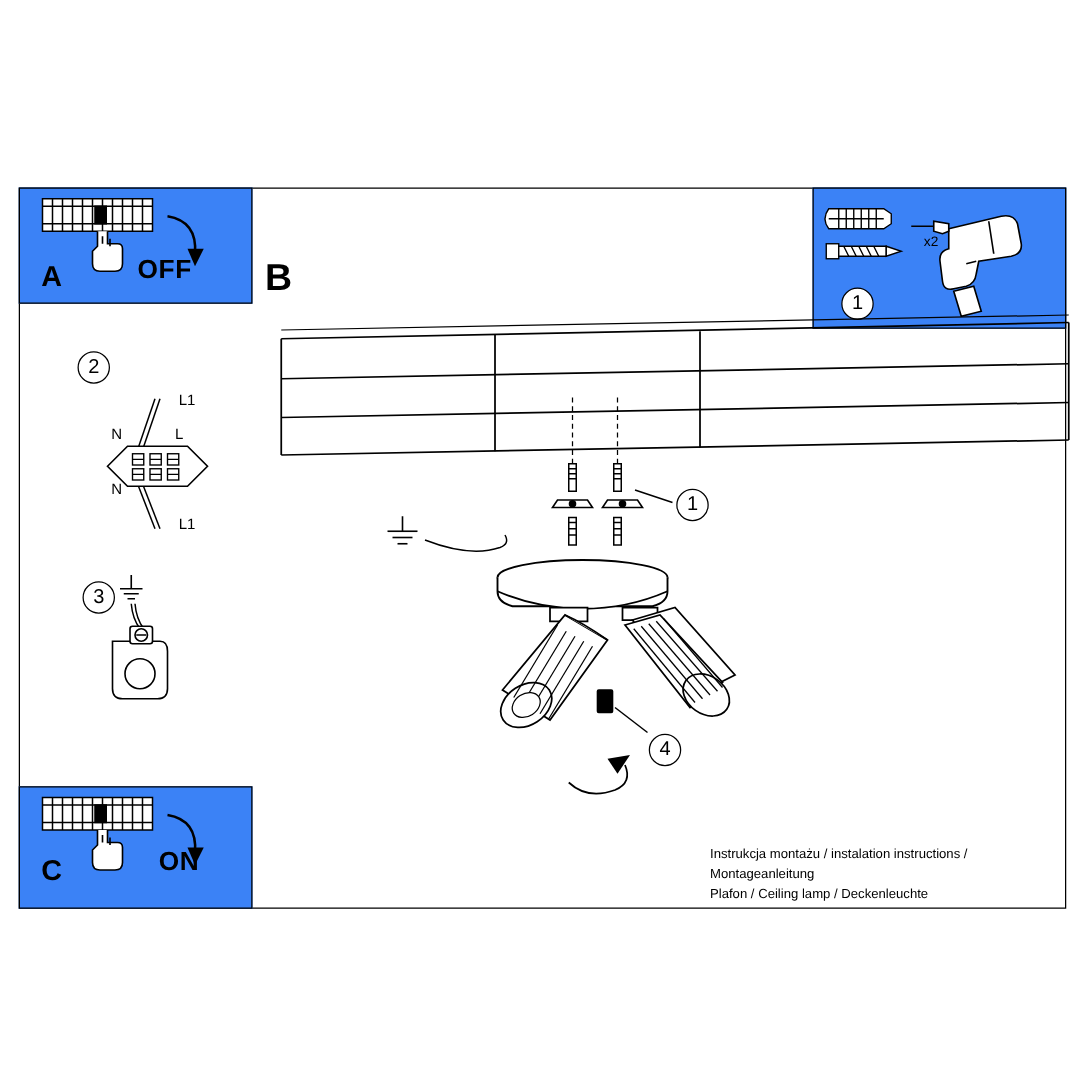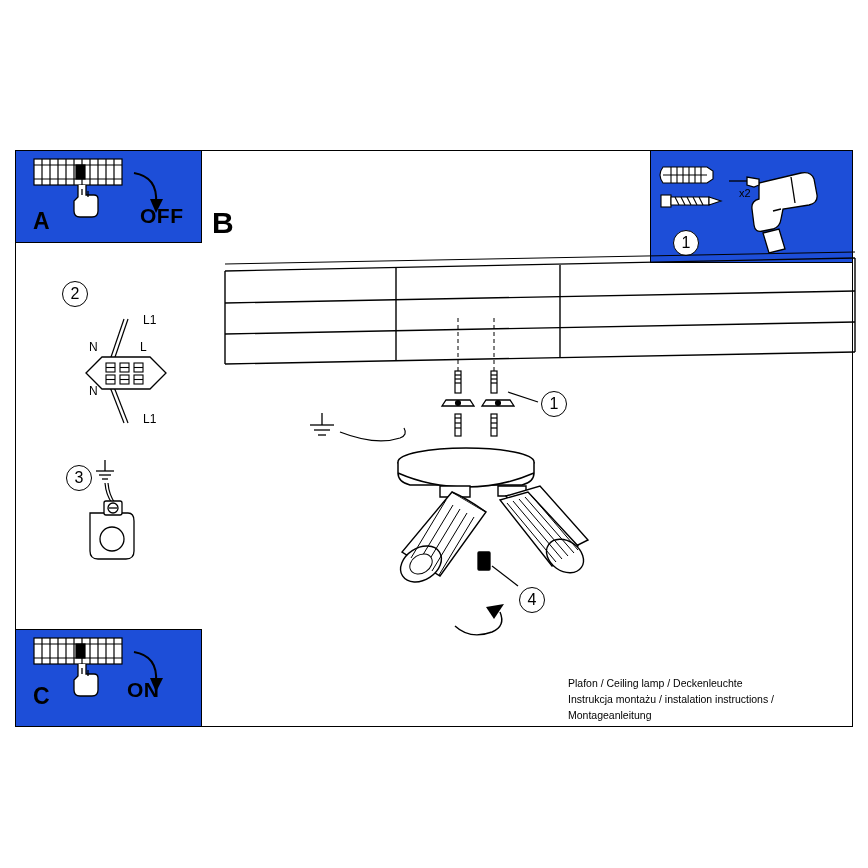--- a/index.html
+++ b/index.html
@@ -25,21 +25,21 @@
     top: 150px;
     width: 838px;
     height: 577px;
     border: 1.6px solid #000;
     box-sizing: border-box;
   }
   .panel {
     position: absolute;
     border: 1.6px solid #000;
     box-sizing: border-box;
-    background: #1d4ed8;
+    background: #3b82f6;
   }
   
   #panel-a { left: 15px; top: 150px; width: 187px; height: 93px; }
   
   #panel-c { left: 15px; top: 629px; width: 187px; height: 98px; }
   
   #panel-1 { left: 650px; top: 150px; width: 203px; height: 113px; }
 
   .letter {
     position: absolute;
@@ -122,21 +122,21 @@
         <path d="M72 46 L72 40"></path>
       </g>
 
       <g stroke="#000" stroke-width="2" fill="none">
         <path d="M118 22 Q142 26 140 52"></path>
       </g>
       <polygon points="140,62 134,48 147,48" fill="#000"></polygon>
     </svg>
   </div>
   <div class="letter" style="left:33px; top:208px;">A</div>
-  <div class="word" style="left:140px; top:204px;">OFF</div>
+  <div class="word" style="left:110px; top:204px;">OFF</div>
 
   <div class="panel" id="panel-c">
     <svg width="184" height="95" viewBox="0 0 184 95">
       <g stroke="#000" stroke-width="1.2" fill="#fff">
         <rect x="18" y="8" width="88" height="26"></rect>
         <line x1="18" y1="14" x2="106" y2="14"></line>
         <line x1="18" y1="28" x2="106" y2="28"></line>
         <g>
           <line x1="26" y1="8" x2="26" y2="34"></line>
           <line x1="34" y1="8" x2="34" y2="34"></line>
@@ -374,17 +374,17 @@
     <g stroke="#000" stroke-width="1.4" fill="none">
       <path d="M455 626 Q470 640 492 632 Q506 626 500 612"></path>
     </g>
     <polygon points="486,607 504,604 494,619" fill="#000"></polygon>
   </svg>
 
   <div class="circnum" style="left:541px; top:391px;">1</div>
   <div class="circnum" style="left:519px; top:587px;">4</div>
 
   <div class="footer">
+    <div>Instrukcja montażu / instalation instructions / Montageanleitung</div>
     <div>Plafon / Ceiling lamp / Deckenleuchte</div>
-    <div>Instrukcja montażu / instalation instructions / Montageanleitung</div>
   </div>
 
 </div>
 
 </body></html>

